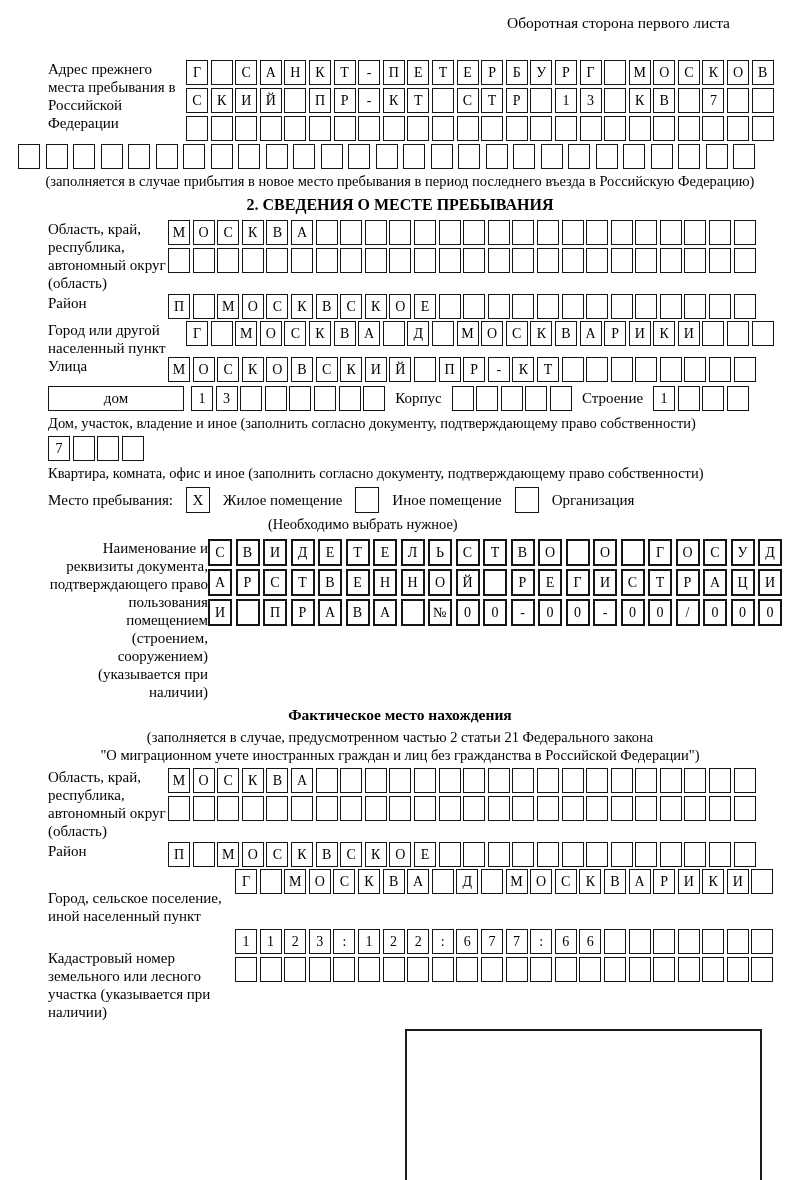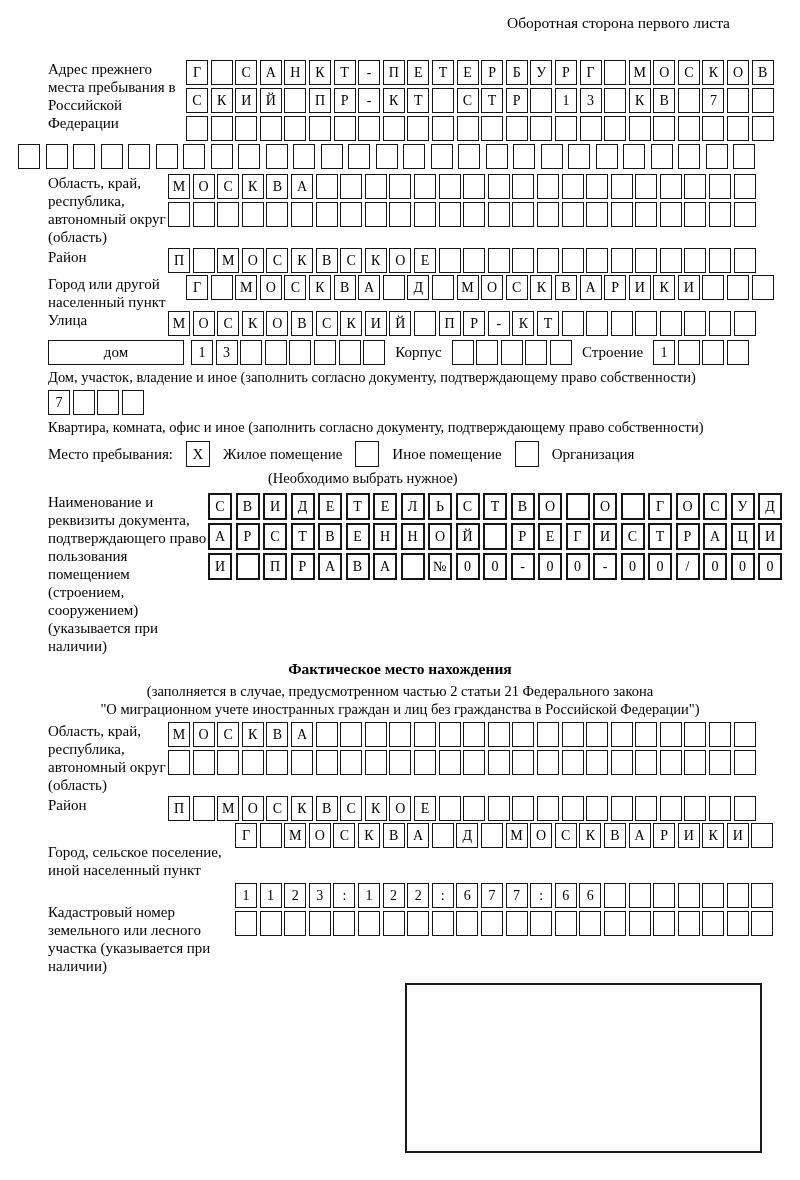--- a/index.html
+++ b/index.html
@@ -6,21 +6,21 @@
   body{
     width:800px;height:1180px;overflow:hidden;background:#ffffff;color:#000;
     font-family:"Liberation Serif","DejaVu Serif",serif;font-size:15px;
   }
   .page{padding:0 18px;box-sizing:border-box;width:800px;}
   .side-note{margin-top:14px;text-align:right;padding-right:52px;font-size:15.5px;}
   .frow{display:flex;align-items:flex-start;}
   .lbl{line-height:18px;padding-left:30px;box-sizing:border-box;font-size:15px;}
   .w-a{width:168px;}      
   .w-b{width:150px;}      
-  .w-doc{width:218px;}    
+  .w-doc{width:218px;text-align:right;}    
   .w-c2{width:217px;margin-top:20px;}     
   .stack .boxrow + .boxrow{margin-top:3px;}
   .boxrow{display:flex;gap:2.6px;}
   .cell{
     flex:0 0 auto;width:20px;height:23px;border:1.5px solid #151515;
     display:flex;align-items:center;justify-content:center;
     font-size:14px;background:#fff;
   }
   .full{margin-top:3px;gap:5.5px;}
   .note{font-size:14.5px;line-height:18px;margin-top:3px;padding-left:30px;}
@@ -155,21 +155,23 @@
       <span class="cell"></span>
       <span class="cell"></span>
       <span class="cell"></span>
       <span class="cell"></span>
       <span class="cell"></span>
       <span class="cell"></span>
       <span class="cell"></span>
       <span class="cell"></span>
       <span class="cell"></span>
     </div>
-
+  <div class="note center">(заполняется в случае прибытия в новое место пребывания в период последнего въезда в Российскую Федерацию)</div>
+
+  <div class="h2">2. СВЕДЕНИЯ О МЕСТЕ ПРЕБЫВАНИЯ</div>
 
   <div class="frow mt5">
     <div class="lbl w-b">Область, край, республика, автономный округ (область)</div>
     <div class="stack">
       <div class="boxrow">
           <span class="cell">М</span>
           <span class="cell">О</span>
           <span class="cell">С</span>
           <span class="cell">К</span>
           <span class="cell">В</span>

